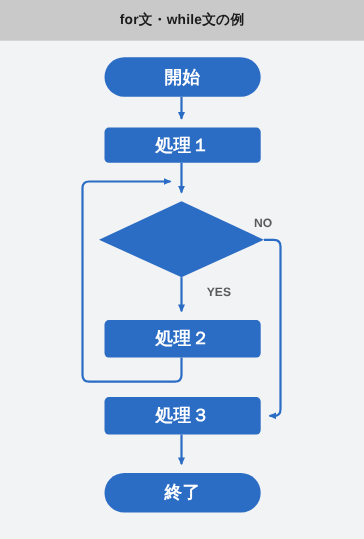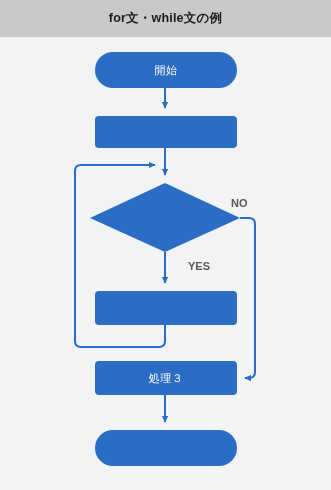--- a/index.html
+++ b/index.html
@@ -55,22 +55,22 @@
     width: 331px;
     height: 453px;
     display: block;
   }
   .node-label {
     position: absolute;
     display: flex;
     align-items: center;
     justify-content: center;
     color: #ffffff;
-    font-size: 11px;
-    font-weight: normal;
+    font-size: 16px;
+    font-weight: bold;
     letter-spacing: 0.5px;
     pointer-events: none;
     white-space: nowrap;
   }
   .edge-label {
     position: absolute;
     color: #5a5a5a;
     font-size: 11px;
     font-weight: bold;
     white-space: nowrap;
@@ -116,24 +116,27 @@
                L75,134 Q75,128 81,128 L155,128" fill="none" stroke="#2b6cc4" stroke-width="2" marker-end="url(#arrowhead)"></path>
 
       <path d="M240,181 L249,181 Q255,181 255,187 L255,335 Q255,341 249,341
                L245,341" fill="none" stroke="#2b6cc4" stroke-width="2" marker-end="url(#arrowhead)"></path>
 
       <path d="M165,358 L165,385" fill="none" stroke="#2b6cc4" stroke-width="2" marker-end="url(#arrowhead)"></path>
     </svg>
 
     <div class="node-label" style="left:95px; top:15px; width:142px; height:36px;">開始</div>
 
+    <div class="node-label" style="left:95px; top:79px; width:142px; height:32px;">処理１</div>
 
 
+    <div class="node-label" style="left:95px; top:254px; width:142px; height:34px;">処理２</div>
 
     <div class="node-label" style="left:95px; top:324px; width:142px; height:34px;">処理３</div>
 
+    <div class="node-label" style="left:95px; top:393px; width:142px; height:36px;">終了</div>
 
     <div class="edge-label" style="left:231px; top:160px;">NO</div>
 
     <div class="edge-label" style="left:188px; top:223px;">YES</div>
 
   </div>
 </div>
 
 </body></html>

